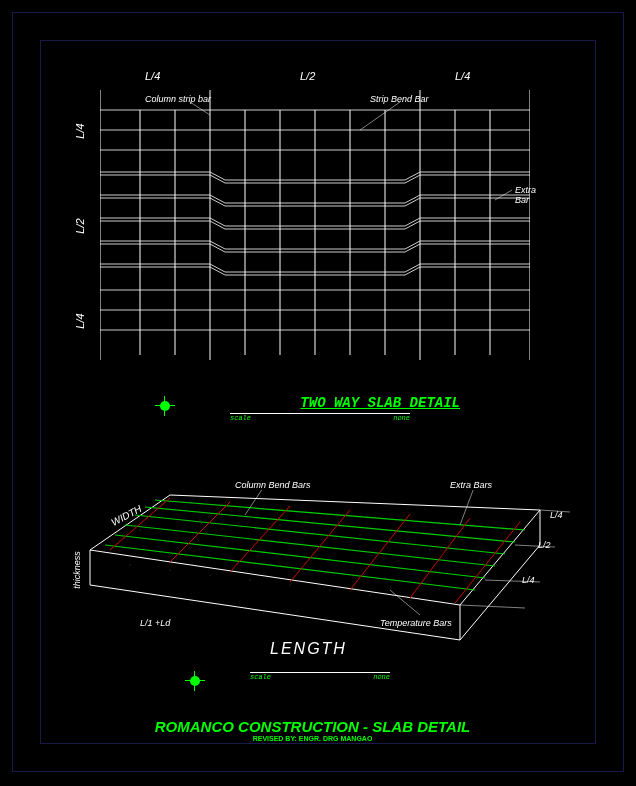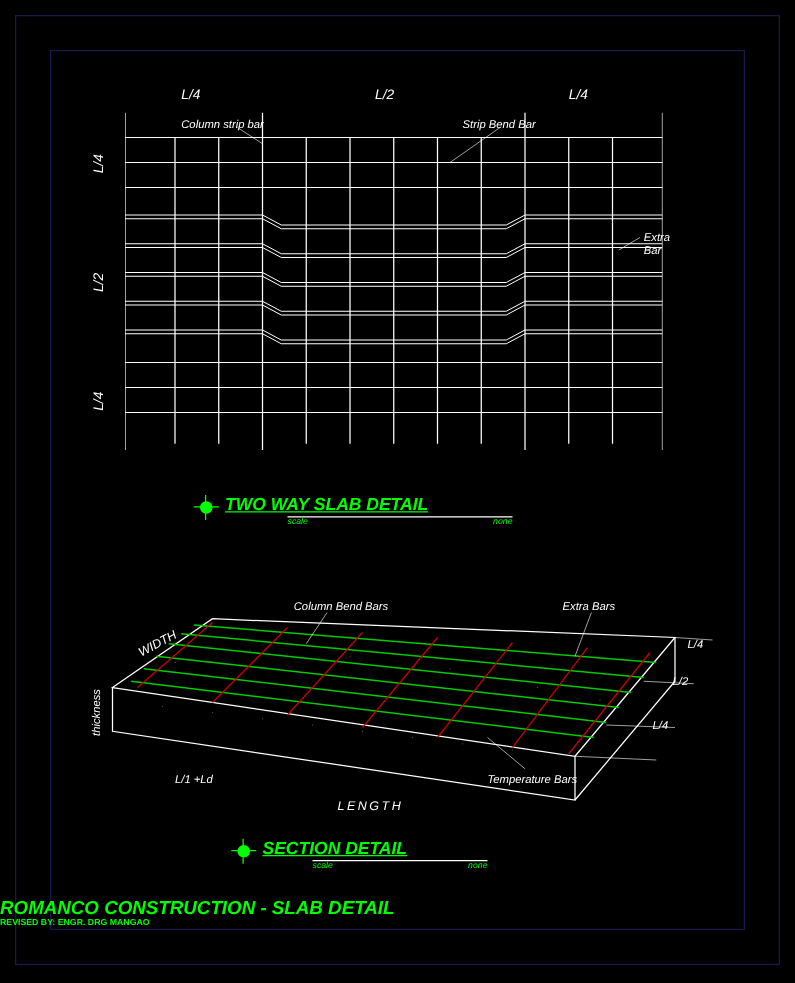--- a/index.html
+++ b/index.html
@@ -3,30 +3,30 @@
 <meta charset="utf-8">
 <style>
 * { margin: 0; padding: 0; box-sizing: border-box; }
 body { background: #000; width: 636px; height: 786px; overflow: hidden; font-family: Arial, sans-serif; position: relative; }
 .frame { position: absolute; border: 1px solid #1a1a4a; }
 .frame-outer { left: 12px; top: 12px; width: 612px; height: 760px; }
 .frame-inner { left: 40px; top: 40px; width: 556px; height: 704px; }
 .plan-view { position: absolute; left: 100px; top: 90px; width: 430px; height: 270px; }
 .dim-text { color: #fff; font-style: italic; font-size: 11px; position: absolute; }
 .label-text { color: #fff; font-style: italic; font-size: 9px; position: absolute; }
-.title-bar { position: absolute; text-align: left; }
+.title-bar { position: absolute; text-align: right; font-family: Liberation Mono, monospace; }
 .title-green { color: #00ff00; font-weight: bold; font-style: italic; font-size: 14px; text-decoration: underline; }
 .title-sub { color: #00ff00; font-size: 7px; font-style: italic; }
 .marker { display: inline-block; width: 10px; height: 10px; background: #00ff00; border-radius: 50%; position: relative; }
 .marker::before, .marker::after { content: ''; position: absolute; background: #00ff00; }
 .marker::before { width: 20px; height: 1px; top: 4px; left: -5px; }
 .marker::after { width: 1px; height: 20px; left: 4px; top: -5px; }
 svg { position: absolute; }
 .iso-view { position: absolute; left: 80px; top: 490px; width: 480px; height: 170px; }
-.footer-title { position: absolute; left: 0; width: 625px; text-align: left; }
+.footer-title { position: absolute; left: 0; width: 625px; text-align: center; }
 .scale-line { border-top: 1px solid #fff; width: 180px; margin: 2px auto; position: relative; }
 </style>
 </head>
 <body>
 
 <div class="frame frame-outer"></div>
 <div class="frame frame-inner"></div>
 
 <div class="plan-view">
 
@@ -95,25 +95,25 @@
   <div class="title-green">TWO WAY SLAB DETAIL</div>
   <div class="scale-line">
     <span class="title-sub" style="position:absolute; left:0; top:0">scale</span>
     <span class="title-sub" style="position:absolute; right:0; top:0">none</span>
   </div>
 </div>
 
 <div class="iso-view">
   <span class="dim-text" style="left:30px; top:20px; transform:rotate(-28deg); font-size:10px">WIDTH</span>
   <span class="dim-text" style="left:-22px; top:75px; transform:rotate(-90deg); font-size:9px">thickness</span>
-  <span class="dim-text" style="left:190px; top:150px; font-size:10px; letter-spacing:2px">LENGTH</span>
+  <span class="dim-text" style="left:190px; top:150px; font-size:16px; letter-spacing:2px">LENGTH</span>
   <span class="label-text" style="left:60px; top:128px">L/1 +Ld</span>
   <span class="label-text" style="left:155px; top:-10px">Column Bend Bars</span>
   <span class="label-text" style="left:370px; top:-10px">Extra Bars</span>
-  <span class="label-text" style="left:310px; top:128px">Temperature Bars</span>
+  <span class="label-text" style="left:300px; top:128px">Temperature Bars</span>
   <span class="dim-text" style="left:470px; top:20px; font-size:9px">L/4</span>
   <span class="dim-text" style="left:458px; top:50px; font-size:9px">L/2</span>
   <span class="dim-text" style="left:442px; top:85px; font-size:9px">L/4</span>
 
   <svg width="500" height="170">
 
     <g stroke="#fff" stroke-width="1" fill="none">
       <path d="M10,60 L90,5 L460,20 L380,115 Z"></path>
       <path d="M10,60 L10,95 L380,150 L380,115"></path>
       <path d="M380,150 L460,55 L460,20"></path>
@@ -165,21 +165,20 @@
       <line x1="460" y1="20" x2="490" y2="22"></line>
       <line x1="435" y1="55" x2="475" y2="57"></line>
       <line x1="405" y1="90" x2="460" y2="92"></line>
       <line x1="380" y1="115" x2="445" y2="118"></line>
     </g>
   </svg>
 </div>
 
 <div class="title-bar" style="left:210px; top:670px; width:220px">
   <span class="marker" style="position:absolute; left:-20px; top:6px"></span>
-  <div class="title-green">SECTION DETAIL</div>
   <div class="scale-line" style="width:140px">
     <span class="title-sub" style="position:absolute; left:0; top:0">scale</span>
     <span class="title-sub" style="position:absolute; right:0; top:0">none</span>
   </div>
 </div>
 
 <div class="footer-title" style="top:718px">
   <div style="color:#00ff00; font-weight:bold; font-size:15px; font-style:italic">ROMANCO CONSTRUCTION - SLAB DETAIL</div>
   <div style="color:#00ff00; font-size:7px; font-weight:bold">REVISED BY: ENGR. DRG MANGAO</div>
 </div>

